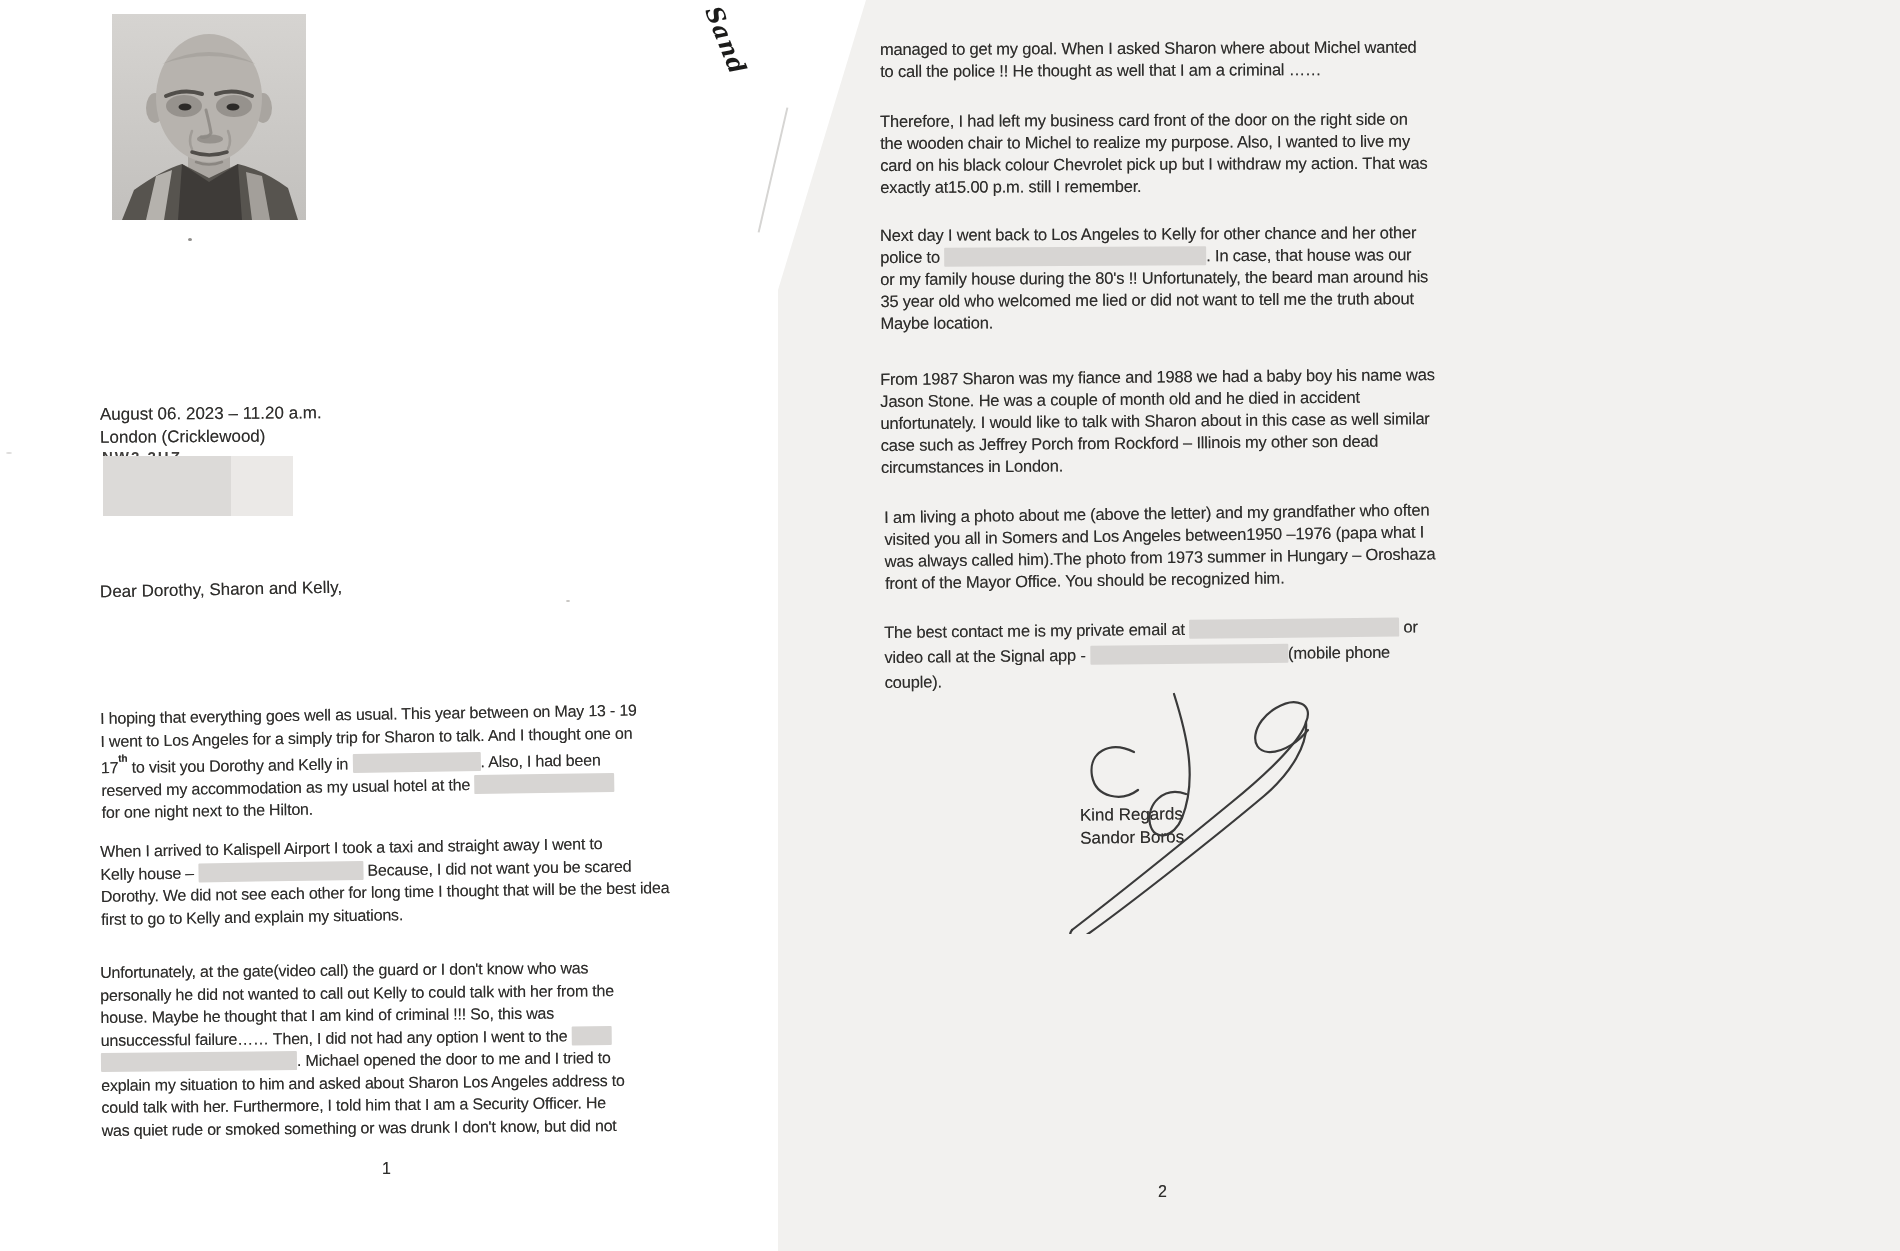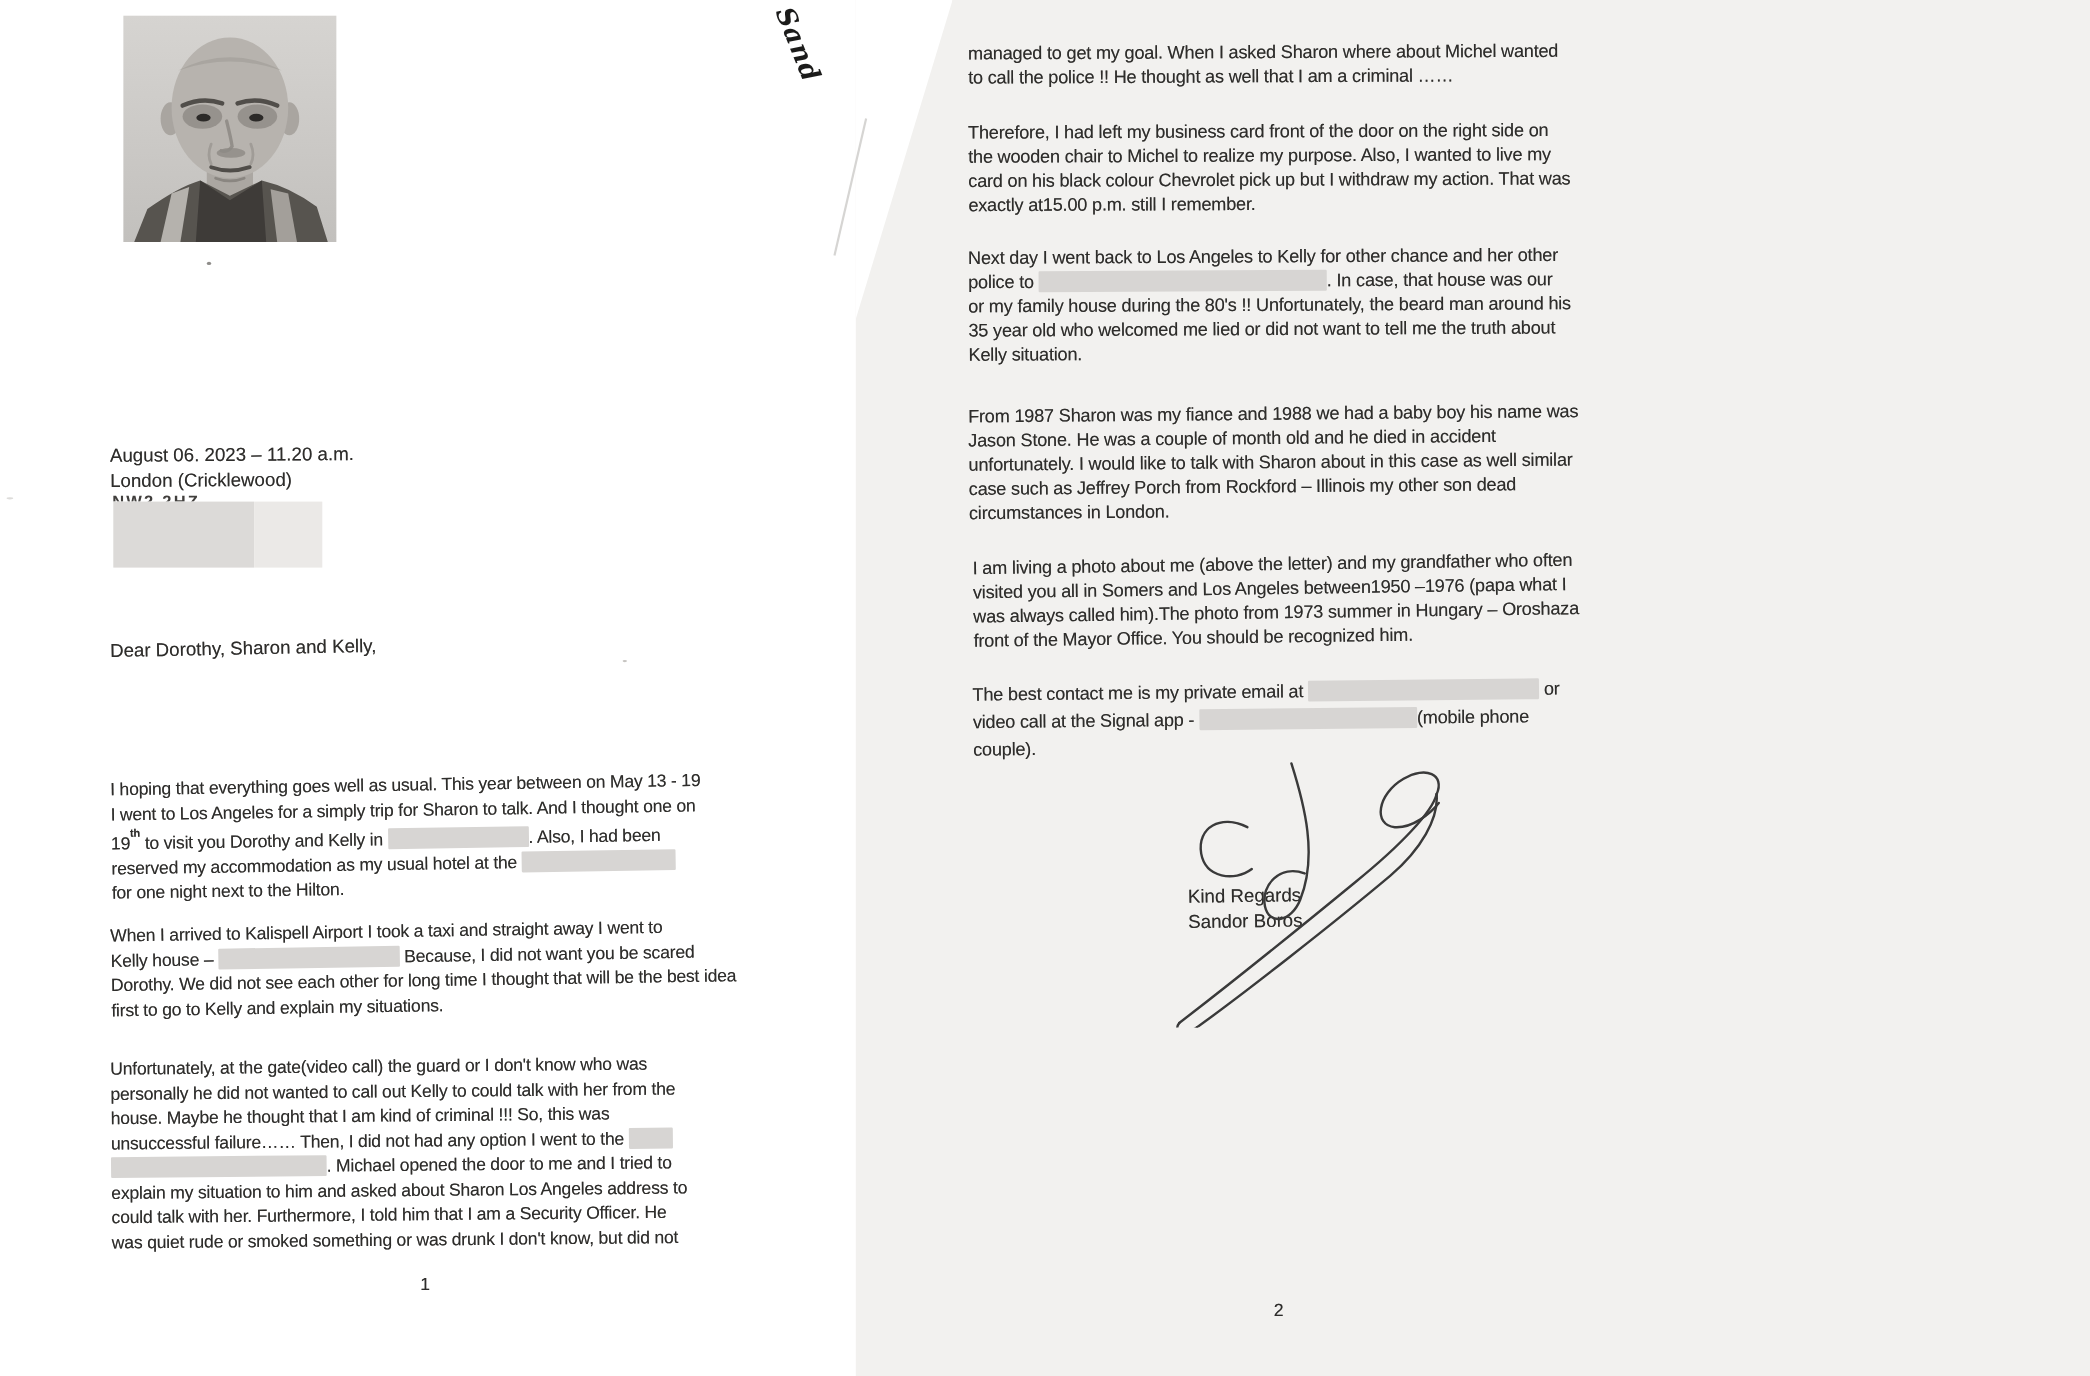--- a/index.html
+++ b/index.html
@@ -117,21 +117,21 @@
     </div>
     <div class="clipped-line">NW2 2HZ</div>
     <div class="addr-redact-dark"></div>
     <div class="addr-redact-light"></div>
 
     <div class="txt salutation">Dear Dorothy, Sharon and Kelly,</div>
 
     <div class="txt para-left p1-1">
         <div class="tline"><span>I hoping that everything goes well as usual. This year between on May 13 - 19</span></div>
         <div class="tline"><span>I went to Los Angeles for a simply trip for Sharon to talk. And I thought one on</span></div>
-        <div class="tline"><span>19</span><sup class="ss">th</sup><span> to visit you Dorothy and Kelly in </span><span class="redact" style="width: 128px;"></span><span>. Also, I had been</span></div>
+        <div class="tline"><span>17</span><sup class="ss">th</sup><span> to visit you Dorothy and Kelly in </span><span class="redact" style="width: 128px;"></span><span>. Also, I had been</span></div>
         <div class="tline"><span>reserved my accommodation as my usual hotel at the </span><span class="redact" style="width: 140px;"></span></div>
         <div class="tline"><span>for one night next to the Hilton.</span></div>
       </div>
     <div class="txt para-left p1-2">
         <div class="tline"><span>When I arrived to Kalispell Airport I took a taxi and straight away I went to</span></div>
         <div class="tline"><span>Kelly house – </span><span class="redact" style="width: 165px;"></span><span> Because, I did not want you be scared</span></div>
         <div class="tline"><span>Dorothy. We did not see each other for long time I thought that will be the best idea</span></div>
         <div class="tline"><span>first to go to Kelly and explain my situations.</span></div>
       </div>
     <div class="txt para-left p1-3">
@@ -163,21 +163,21 @@
       <div class="tline"><span>Therefore, I had left my business card front of the door on the right side on</span></div>
       <div class="tline"><span>the wooden chair to Michel to realize my purpose. Also, I wanted to live my</span></div>
       <div class="tline"><span>card on his black colour Chevrolet pick up but I withdraw my action. That was</span></div>
       <div class="tline"><span>exactly at15.00 p.m. still I remember.</span></div>
     </div>
   <div class="txt para-right p2-3">
       <div class="tline"><span>Next day I went back to Los Angeles to Kelly for other chance and her other</span></div>
       <div class="tline"><span>police to </span><span class="redact" style="width: 262px;"></span><span>. In case, that house was our</span></div>
       <div class="tline"><span>or my family house during the 80's !! Unfortunately, the beard man around his</span></div>
       <div class="tline"><span>35 year old who welcomed me lied or did not want to tell me the truth about</span></div>
-      <div class="tline"><span>Kelly situation.</span></div>
+      <div class="tline"><span>Maybe location.</span></div>
     </div>
   <div class="txt para-right p2-4">
       <div class="tline"><span>From 1987 Sharon was my fiance and 1988 we had a baby boy his name was</span></div>
       <div class="tline"><span>Jason Stone. He was a couple of month old and he died in accident</span></div>
       <div class="tline"><span>unfortunately. I would like to talk with Sharon about in this case as well similar</span></div>
       <div class="tline"><span>case such as Jeffrey Porch from Rockford – Illinois my other son dead</span></div>
       <div class="tline"><span>circumstances in London.</span></div>
     </div>
   <div class="txt para-right p2-5">
       <div class="tline"><span>I am living a photo about me (above the letter) and my grandfather who often</span></div>

